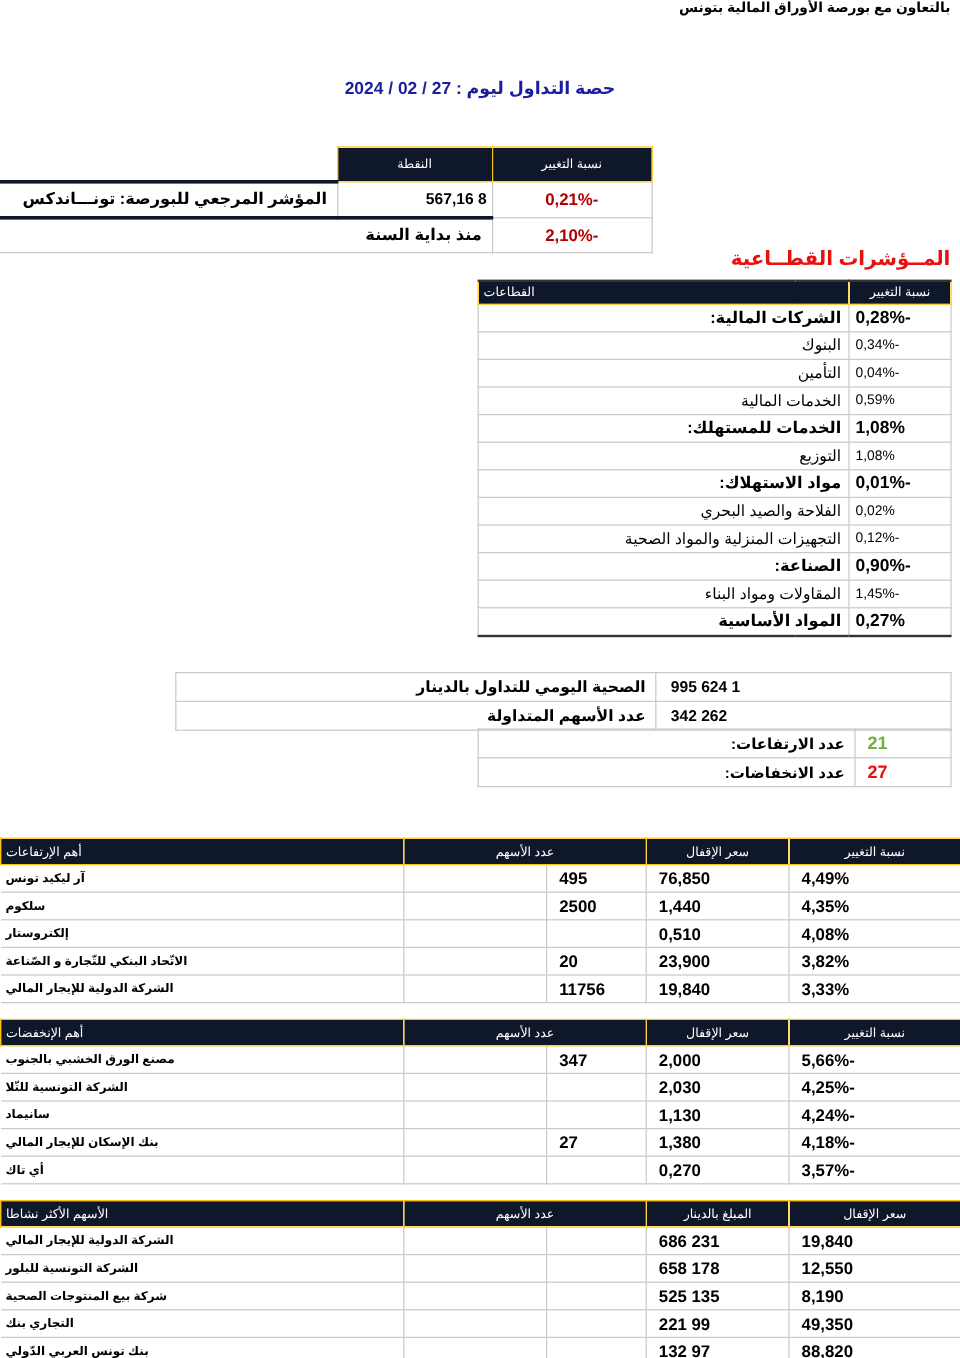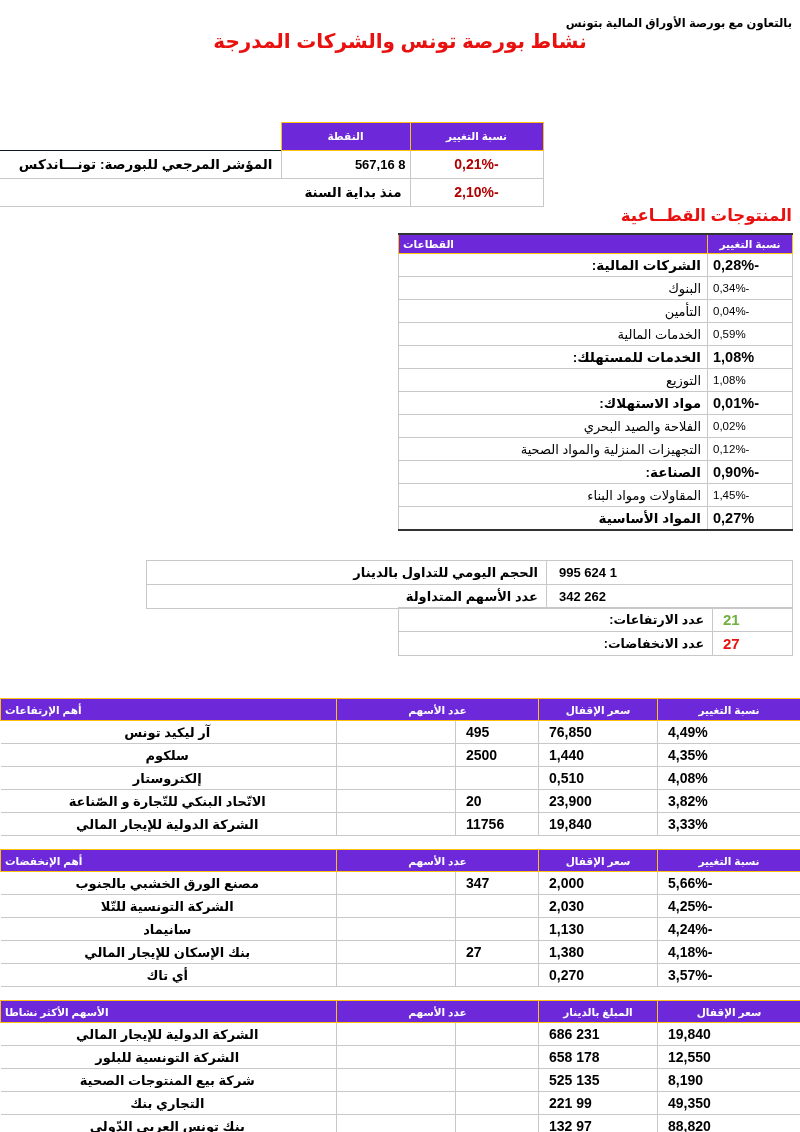--- a/index.html
+++ b/index.html
@@ -18,21 +18,21 @@
   }
   .page {
     position: relative;
     width: 800px;
     height: 1132px;
   }
 
   
   .credit-line {
     position: absolute;
-    top: 16px;
+    top: 0px;
     right: 8px;
     font-size: 11.5px;
     font-weight: bold;
     color: #000;
     line-height: 15px;
     direction: rtl;
     white-space: nowrap;
   }
 
   
@@ -68,24 +68,24 @@
     font-size: 12px;
   }
   table.grid td, table.grid th {
     border: 1px solid #c8c8c8;
     padding: 0 4px;
     vertical-align: middle;
     overflow: hidden;
     white-space: nowrap;
   }
   .hdr {
-    background: #6d28d9;
+    background: #0f172a;
     color: #ffffff;
     font-size: 10.5px;
-    font-weight: bold;
+    font-weight: normal;
     height: 18px;
     border: 1px solid #FFC20A !important;
   }
   .hdr.right-al { text-align: left; padding-right: 6px; }
   .hdr.center-al{ text-align: center; }
   .blank    { background: #ffffff; }
 
   
   #t-index {
     position: absolute;
@@ -109,21 +109,21 @@
     text-align: center;
     font-weight: bold;
     font-size: 14px;
     color: #b00000;
   }
   #t-index .ptcell {
     text-align: right;
     font-weight: bold;
     font-size: 13px;
   }
-  #t-index .lblrow-border { border-top: 1px solid #0f172a; border-bottom: 1px solid #c8c8c8; border-left: none; border-right: none;}
+  #t-index .lblrow-border { border-top: 3px solid #0f172a; border-bottom: 1px solid #c8c8c8; border-left: none; border-right: none;}
 
   
   .sec-head {
     position: absolute;
     right: 8px;
     font-size: 16.5px;
     font-weight: bold;
     color: #e8110f;
     direction: rtl;
     white-space: nowrap;
@@ -194,41 +194,41 @@
   .movers col.c-name { width: 336px; }
   .movers td { height: 22px; }
   .movers .hdr-row th { height: 21px; }
   .movers .v {
     text-align: left;
     padding-left: 10px;
     font-weight: bold;
     font-size: 14px;
   }
   .movers .nm {
-    text-align: center;
+    text-align: left;
     padding-right: 6px;
-    font-size: 13px;
+    font-size: 10px;
     font-weight: bold;
     border-left: none;
   }
   .movers .empty-cell { border-top: 1px solid #c8c8c8; border-bottom: 1px solid #c8c8c8; }
 
   #t-gainers  { top: 698px; }
   #t-losers   { top: 849px; }
   #t-active   { top: 1000px; }
 </style>
 </head>
 <body>
 
 <div class="page">
 
   <div class="credit-line">بالتعاون مع بورصة الأوراق المالية بتونس</div>
 
-  <div class="main-title">نشاط بورصة تونس والشركات المدرجة</div>
-
+
+  <div class="sub-title">حصة التداول ليوم : 27 / 02 / 2024</div>
 
   <table class="grid" id="t-index">
     <colgroup>
       <col class="c-pct">
         <col class="c-pt">
         <col class="c-lbl">
     </colgroup>
     <tbody>
       <tr>
         <th class="hdr center-al">نسبة التغيير</th>
@@ -240,21 +240,21 @@
         <td class="ptcell">8 567,16</td>
         <td class="lbl lblrow-border">المؤشر المرجعي للبورصة: تونـــاندكس</td>
       </tr>
       <tr>
         <td class="pctcell">-2,10%</td>
         <td class="lbl lblrow-border" colspan="2">منذ بداية السنة</td>
       </tr>
     </tbody>
   </table>
 
-  <div class="sec-head" id="sec-sector">المنتوجات القطــاعية</div>
+  <div class="sec-head" id="sec-sector">المــؤشرات القطــاعية</div>
 
   <table class="grid" id="t-sector">
     <colgroup>
       <col class="c-pct">
         <col class="c-gap">
         <col class="c-name">
     </colgroup>
     <tbody id="sector-body">
       <tr class="outer-top">
         <th class="hdr center-al">نسبة التغيير</th>
@@ -312,21 +312,21 @@
   </table>
 
   <table class="grid" id="t-volume">
     <colgroup>
         <col class="c-val">
         <col class="c-lbl">
       </colgroup>
     <tbody>
       <tr>
         <td class="vv">1 624 995</td>
-        <td class="vl">الحجم اليومي للتداول بالدينار</td>
+        <td class="vl">الصحية اليومي للتداول بالدينار</td>
       </tr>
       <tr>
         <td class="vv">262 342</td>
         <td class="vl">عدد الأسهم المتداولة</td>
       </tr>
     </tbody>
   </table>
 
   <table class="grid" id="t-counts">
     <colgroup>

